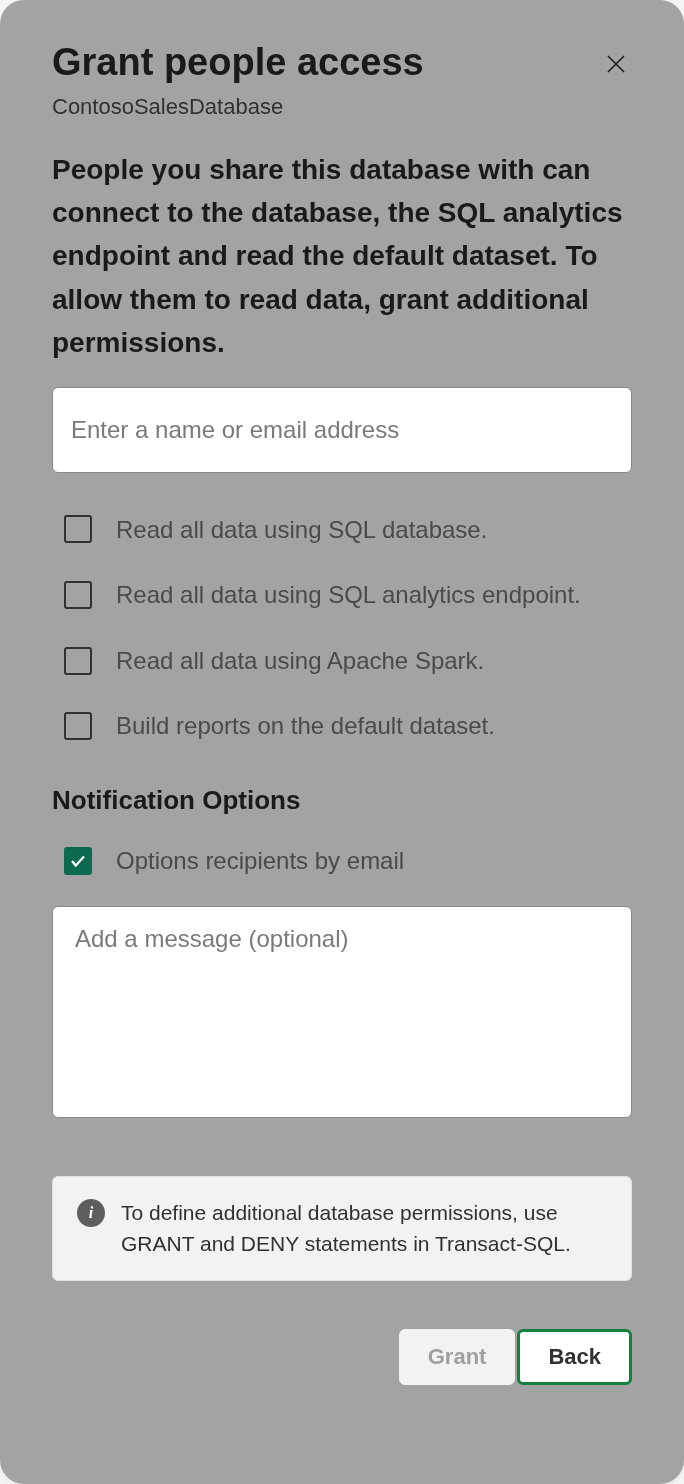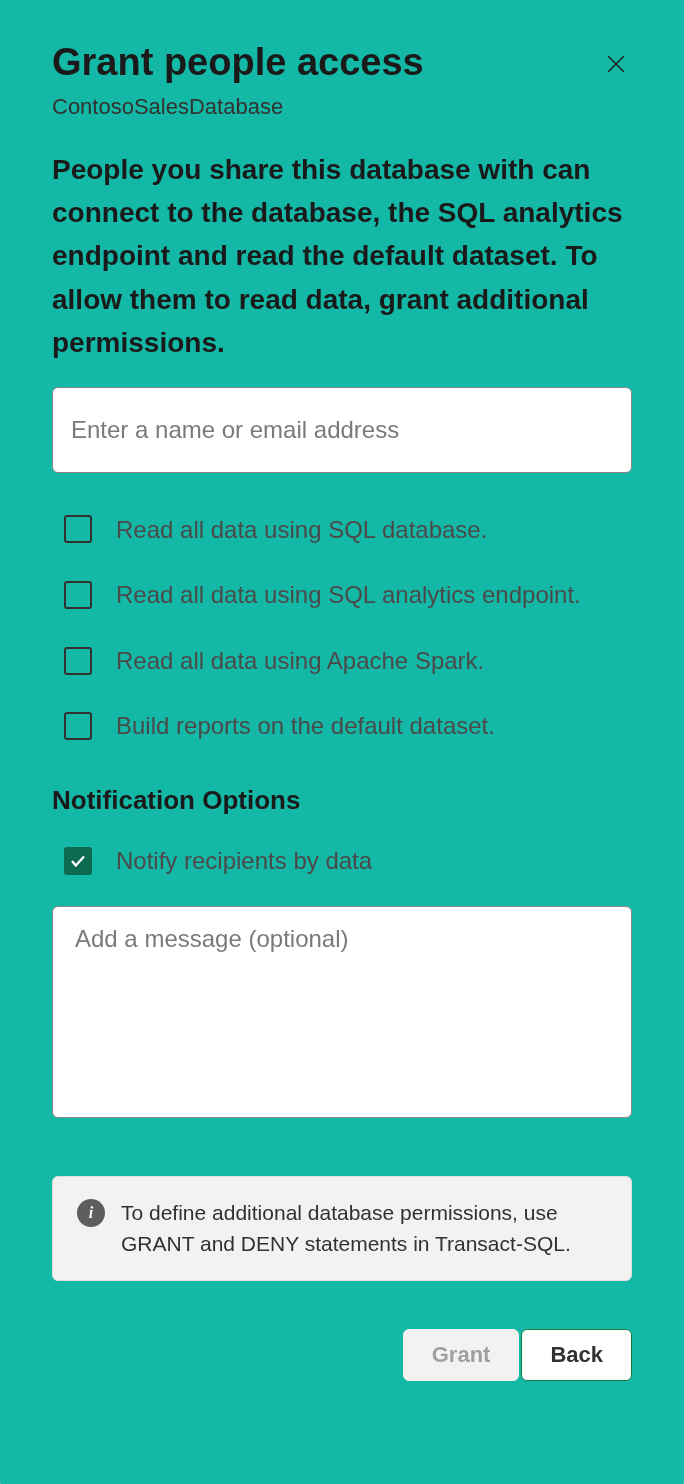--- a/index.html
+++ b/index.html
@@ -8,22 +8,22 @@
       padding: 0;
     }
     body {
       font-family: 'Segoe UI', -apple-system, BlinkMacSystemFont, sans-serif;
       background: #f5f5f5;
       width: 684px;
       height: 1484px;
       position: relative;
     }
     .dialog {
-      background: #14b8a6;
-      border-radius: 1px;
+      background: #a3a3a3;
+      border-radius: 24px;
       width: 684px;
       min-height: 1484px;
       padding: 40px 52px 40px 52px;
       position: relative;
       box-shadow: 0 2px 8px rgba(0,0,0,0.05);
     }
     .header {
       position: relative;
       margin-bottom: 28px;
     }
@@ -194,21 +194,21 @@
       font-family: inherit;
     }
     .btn-primary {
       background: #f3f2f1;
       border: 1px solid #f3f2f1;
       color: #a19f9d;
       cursor: not-allowed;
     }
     .btn-secondary {
       background: #ffffff;
-      border: 1px solid #15803d;
+      border: 3px solid #15803d;
       color: #323130;
     }
   </style>
 </head>
 <body>
 
 <div class="dialog">
   <div class="header">
     <h1 class="title">Grant people access</h1>
     <div class="subtitle">ContosoSalesDatabase</div>
@@ -244,21 +244,21 @@
   </div>
 
   <div class="notification-section">
     <h2 class="section-heading">Notification Options</h2>
     <div class="notification-checkbox-row">
       <div class="checkbox-box checked">
         <svg viewBox="0 0 24 24">
             <path d="M4 12 L9 18 L20 6"></path>
           </svg>
       </div>
-      <span class="checkbox-label">Notify recipients by data</span>
+      <span class="checkbox-label">Options recipients by email</span>
     </div>
     <textarea class="message-textarea" placeholder="Add a message (optional)" style=""></textarea>
   </div>
 
   <div class="info-box">
     <div class="info-icon">i</div>
     <div class="info-text">To define additional database permissions, use GRANT and DENY statements in Transact-SQL.</div>
   </div>
 
   <div class="button-row">

